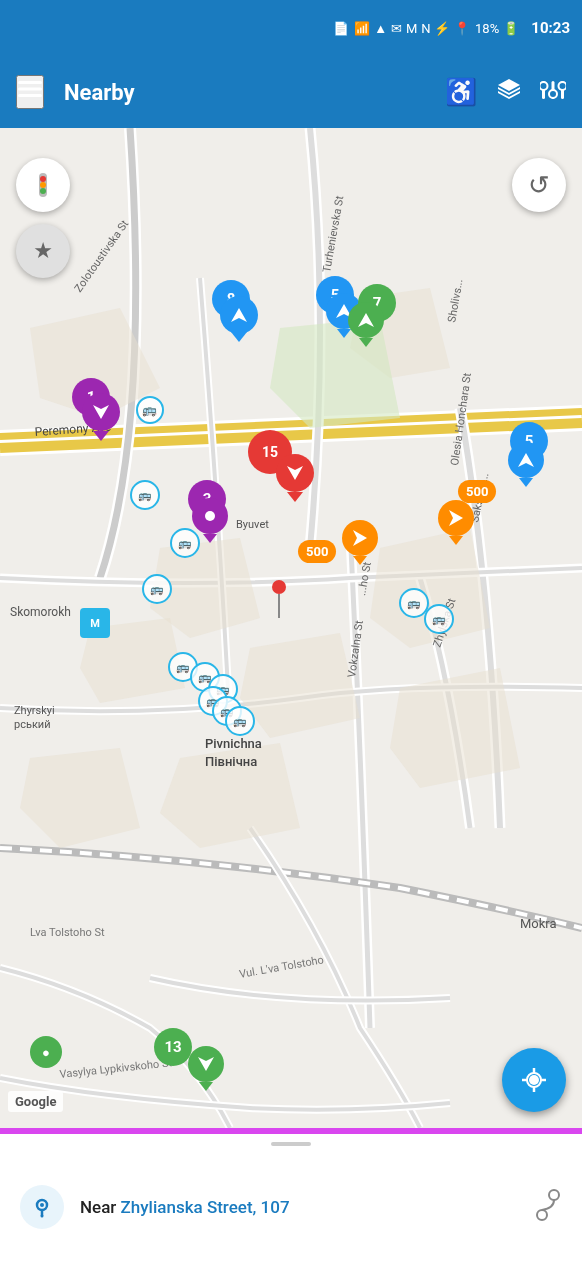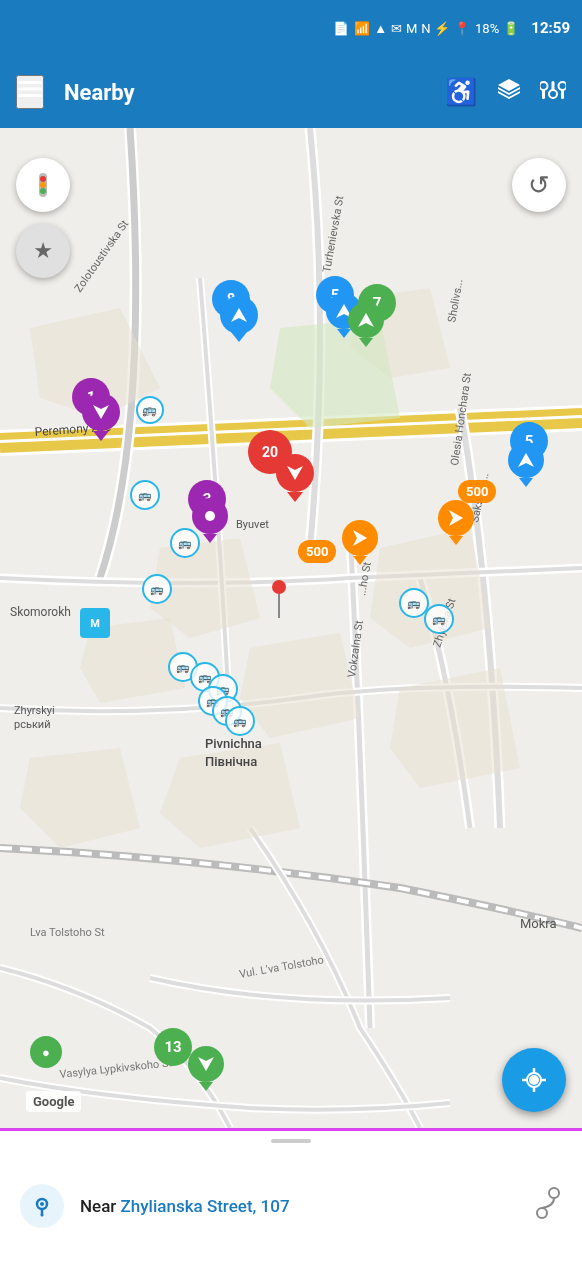--- a/index.html
+++ b/index.html
@@ -110,21 +110,21 @@
       border-left: 10px solid transparent;
       border-right: 10px solid transparent;
       border-top: 14px solid;
       margin-top: -2px;
     }
 
     
     .bottom-sheet {
       width: 100%; height: 152px;
       background: #fff;
-      border-top: 3px solid #d946ef;
+      border-top: 6px solid #d946ef;
       display: flex; align-items: center;
       padding: 8px 20px;
       gap: 16px;
       position: relative;
     }
     .bottom-sheet::before {
       content: '';
       position: absolute; top: 8px; left: 50%; transform: translateX(-50%);
       width: 40px; height: 4px; border-radius: 2px; background: #ccc;
     }
@@ -161,21 +161,21 @@
     <span>📶</span>
     <span>▲</span>
     <span>✉</span>
     <span>M</span>
     <span>N</span>
     <span>⚡</span>
     <span>📍</span>
     <span>18%</span>
     <span>🔋</span>
   </div>
-  <span class="time">12:59</span>
+  <span class="time">10:23</span>
 </div>
 
 <div class="app-bar">
   <button class="menu-icon">
     <svg width="24" height="24" viewBox="0 0 24 24" fill="white">
       <rect y="4" width="24" height="3" rx="1.5"></rect>
       <rect y="10.5" width="24" height="3" rx="1.5"></rect>
       <rect y="17" width="24" height="3" rx="1.5"></rect>
     </svg>
   </button>
@@ -360,21 +360,21 @@
   <div class="marker" style="top:314px;left:508px;flex-direction:column;align-items:center;">
     <div class="nav-circle" style="background:#2196f3;width:36px;height:36px;border-radius:50%;">
       <svg width="18" height="18" viewBox="0 0 18 18">
           <polygon points="9,2 17,16 9,12 1,16" fill="white"></polygon>
         </svg>
     </div>
     <div style="width:0;height:0;border-left:7px solid transparent;border-right:7px solid transparent;border-top:9px solid #2196f3;"></div>
   </div>
 
   <div class="marker" style="top:302px;left:248px;">
-    <div class="cluster-marker" style="background:#e53935;width:44px;height:44px;font-size:14px;">20</div>
+    <div class="cluster-marker" style="background:#e53935;width:44px;height:44px;font-size:14px;">15</div>
   </div>
 
   <div class="marker" style="top:326px;left:276px;flex-direction:column;align-items:center;">
     <div class="nav-circle" style="background:#e53935;width:38px;height:38px;border-radius:50%;">
       <svg width="18" height="18" viewBox="0 0 18 18">
           <polygon points="9,2 17,16 9,12 1,16" fill="white" transform="rotate(180,9,9)"></polygon>
         </svg>
     </div>
     <div style="width:0;height:0;border-left:8px solid transparent;border-right:8px solid transparent;border-top:10px solid #e53935;"></div>
   </div>
@@ -473,21 +473,21 @@
           <polygon points="9,16 17,2 9,6 1,2" fill="white"></polygon>
         </svg>
     </div>
     <div style="width:0;height:0;border-left:7px solid transparent;border-right:7px solid transparent;border-top:9px solid #4caf50;"></div>
   </div>
 
   <div class="marker" style="top:908px;left:30px;">
     <div class="cluster-marker" style="background:#4caf50;width:32px;height:32px;font-size:13px;">●</div>
   </div>
 
-  <div class="google-logo" style="bottom:16px;left:26px;position:absolute;">Google</div>
+  <div class="google-logo" style="bottom:16px;left:8px;position:absolute;">Google</div>
 
   <button class="map-btn-location" style="bottom:16px;right:16px;">
     <svg width="28" height="28" viewBox="0 0 28 28" fill="white">
       <circle cx="14" cy="14" r="5" fill="white"></circle>
       <line x1="14" y1="2" x2="14" y2="8" stroke="white" stroke-width="2.5"></line>
       <line x1="14" y1="20" x2="14" y2="26" stroke="white" stroke-width="2.5"></line>
       <line x1="2" y1="14" x2="8" y2="14" stroke="white" stroke-width="2.5"></line>
       <line x1="20" y1="14" x2="26" y2="14" stroke="white" stroke-width="2.5"></line>
       <circle cx="14" cy="14" r="7" fill="none" stroke="white" stroke-width="2"></circle>
     </svg>

